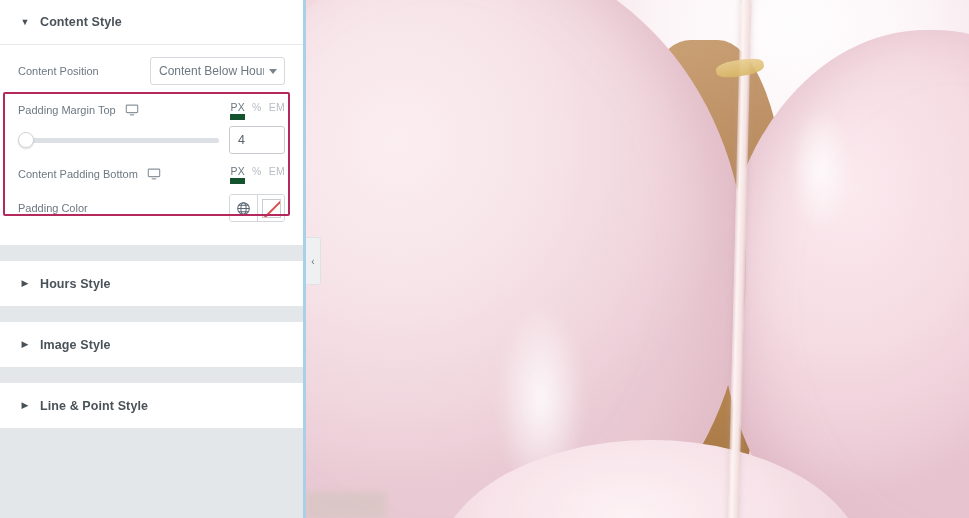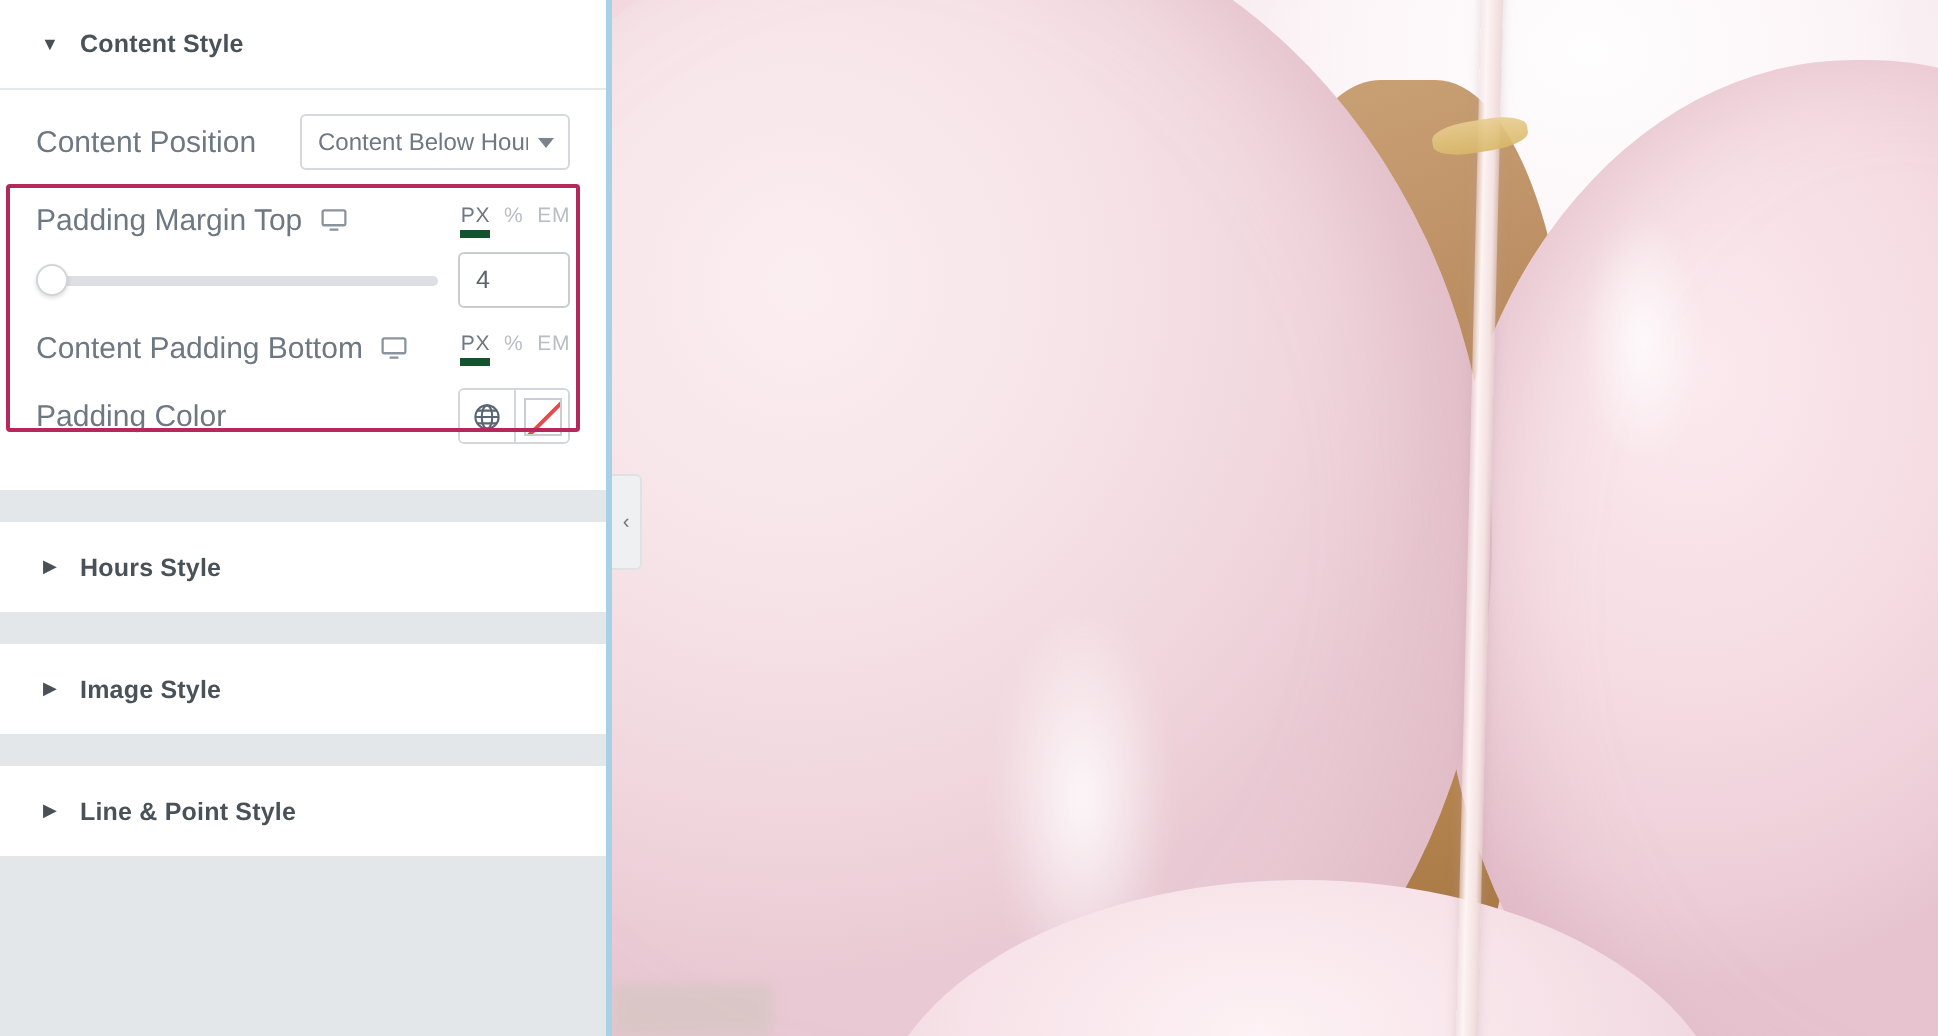--- a/index.html
+++ b/index.html
@@ -56,21 +56,21 @@
     background: #ffffff;
     padding: 0 18px 16px 18px;
   }
 
   .row {
     display: flex;
     align-items: center;
     min-height: 34px;
   }
   .row-label {
-    font-size: 15px;
+    font-size: 11px;
     color: #6d7882;
     white-space: nowrap;
   }
 
   
   .row-position {
     height: 48px;
     justify-content: space-between;
     padding-top: 4px;
   }
@@ -134,21 +134,21 @@
     align-items: baseline;
     gap: 7px;
   }
   .unit {
     font-size: 10.5px;
     color: #b8bec4;
     letter-spacing: .3px;
   }
   .unit.active {
     color: #6d7882;
-    border-bottom: 4px solid #14532d;
+    border-bottom: 6px solid #14532d;
     padding-bottom: 1px;
   }
   .ctrl-body {
     display: flex;
     align-items: center;
     height: 34px;
     gap: 10px;
   }
   .slider {
     position: relative;

